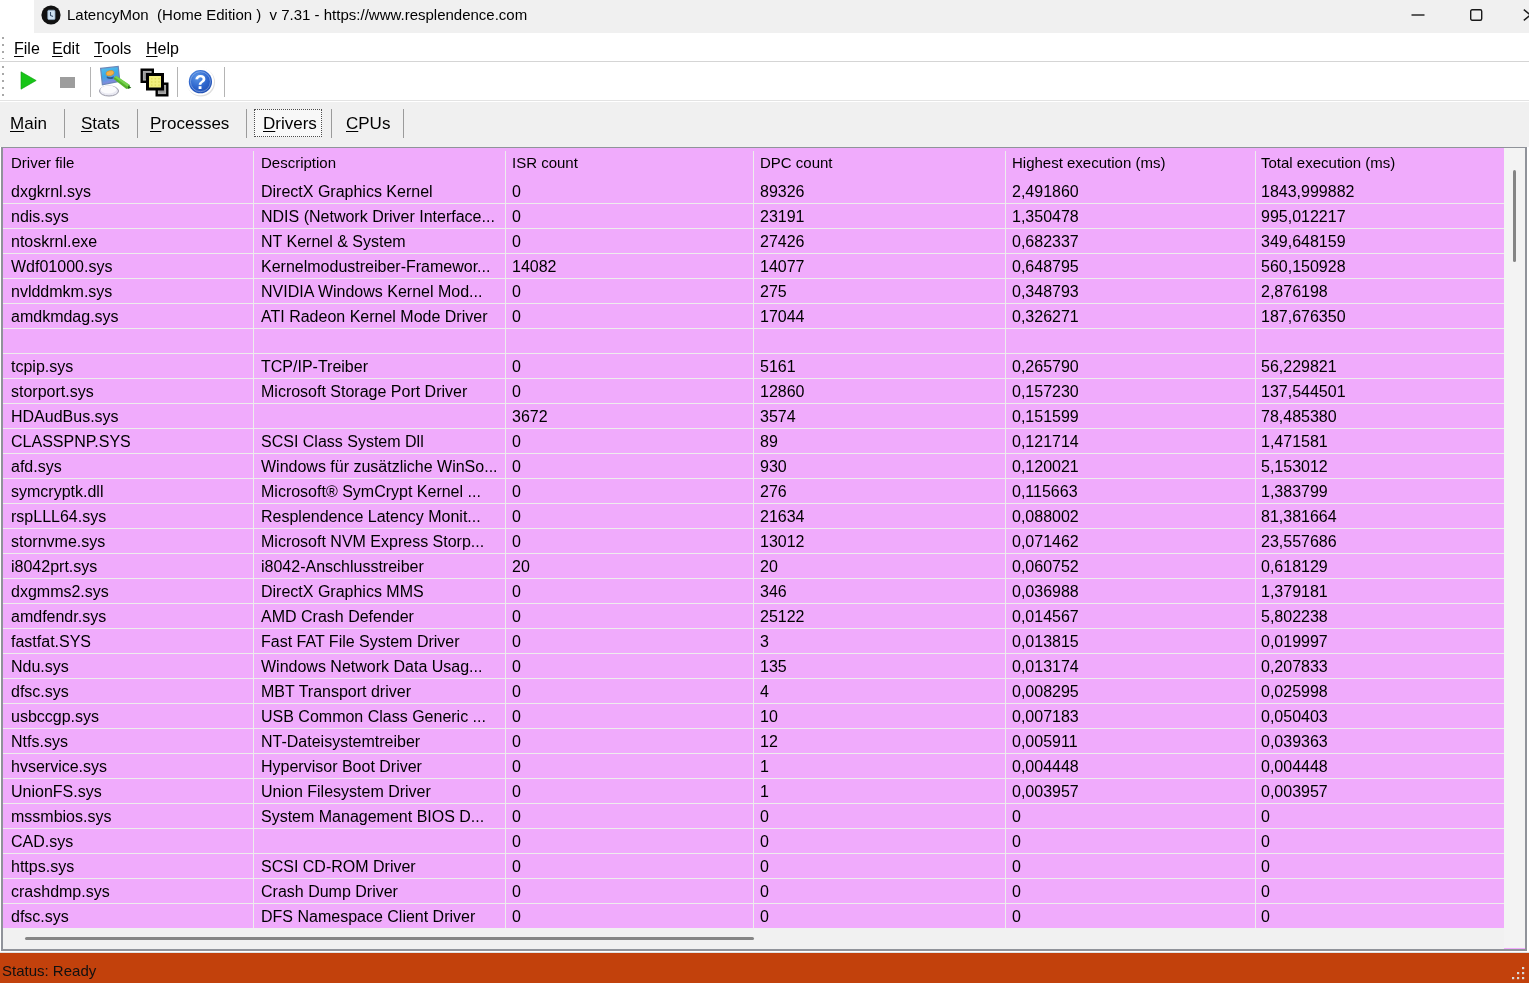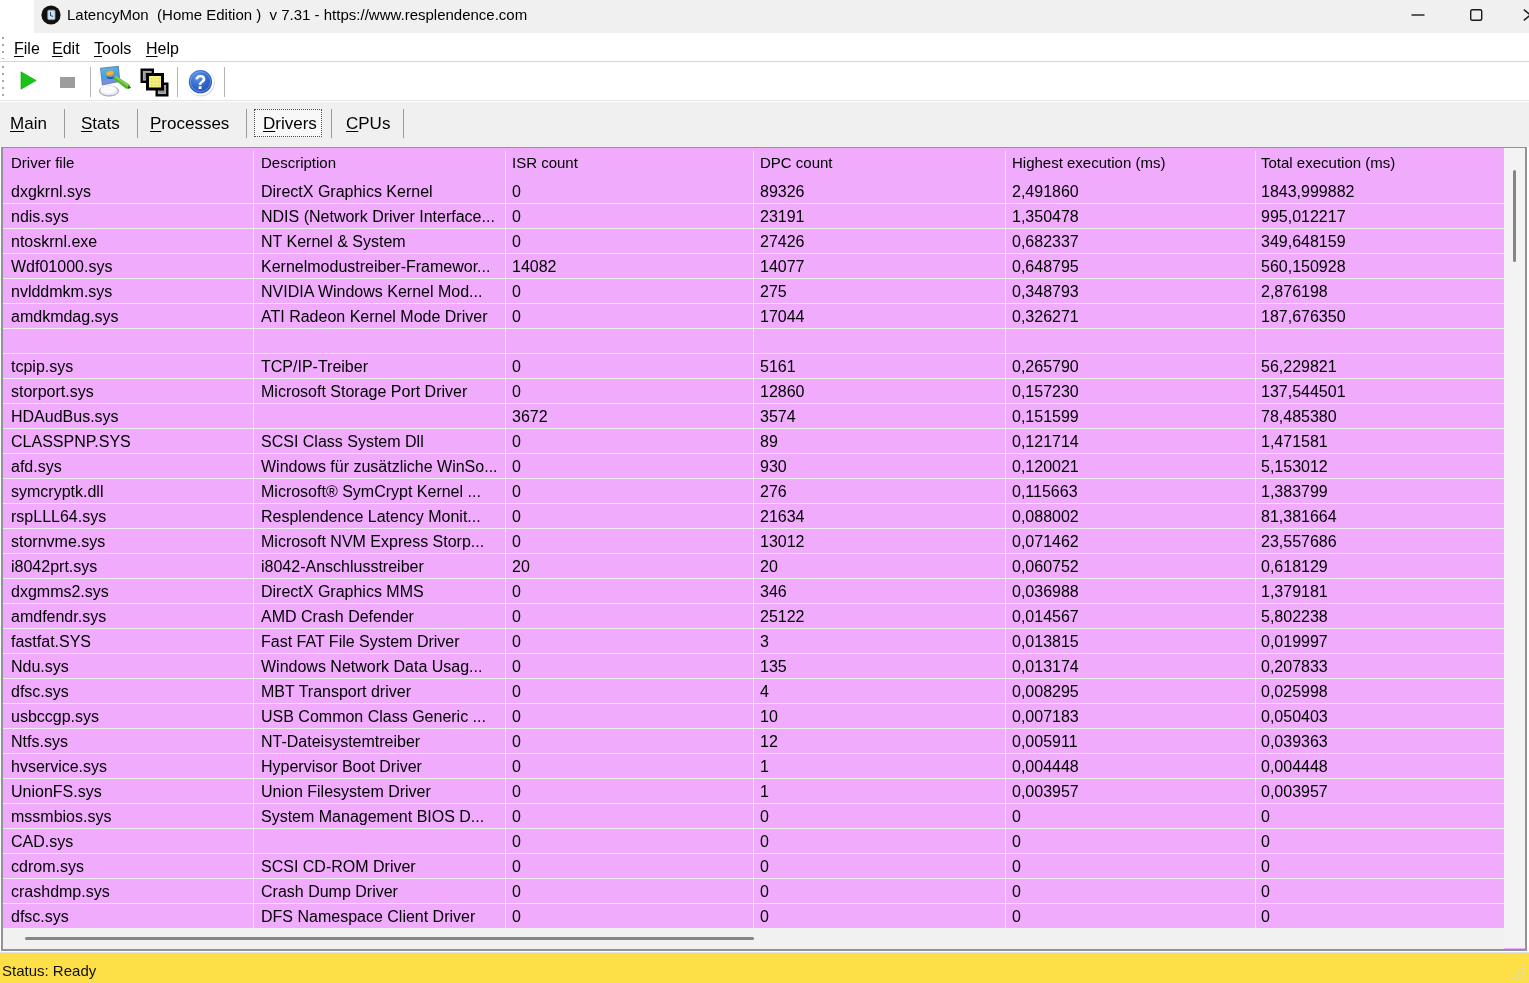--- a/index.html
+++ b/index.html
@@ -34,21 +34,21 @@
 .c3{left:509px;width:238px;}
 .c4{left:757px;width:242px;}
 .c5{left:1009px;width:240px;}
 .c6{left:1258px;width:240px;}
 
 #vtrack{position:absolute;right:0;top:0;width:21px;height:800px;background:#f3f3f3;}
 #vthumb{position:absolute;left:1510px;top:22px;width:3px;height:92px;background:#858585;border-radius:2px;}
 #htrack{position:absolute;left:0;top:780px;width:1501px;height:21px;background:#f1f1f1;}
 #hthumb{position:absolute;left:22px;top:789px;width:729px;height:3px;background:#858585;border-radius:2px;}
 
-#statusbar{position:absolute;left:0;top:952px;width:1529px;height:31px;background:#fde047;border-top:1px solid #e0e0e0;}
+#statusbar{position:absolute;left:0;top:952px;width:1529px;height:31px;background:#c2410c;border-top:1px solid #e0e0e0;}
 #statustext{position:absolute;left:2px;top:9px;font-size:15px;color:#111;}
 </style></head>
 <body>
 <div id="titlebar">
  <svg class="abs" style="left:7px;top:5px" width="20" height="20" viewBox="0 0 20 20">
    <circle cx="10" cy="10" r="9.6" fill="#111"></circle>
    <rect x="6.8" y="5.2" width="7.2" height="9.4" rx="1.1" fill="#cfe2f2" stroke="#8fa8c0" stroke-width="0.8"></rect>
    <path d="M9.5 7 L9.5 10.5 L12 11.5" stroke="#39506b" stroke-width="1.1" fill="none"></path>
  </svg>
  <div id="apptitle">LatencyMon  (Home Edition )  v 7.31 - https://www.resplendence.com</div>
@@ -388,21 +388,21 @@
       <span class="c6">0</span>
     </div>
 <div class="row" style="top:681px">
       <span class="c1">CAD.sys</span>
       <span class="c3">0</span>
       <span class="c4">0</span>
       <span class="c5">0</span>
       <span class="c6">0</span>
     </div>
 <div class="row" style="top:706px">
-      <span class="c1">cdrom.sys</span>
+      <span class="c1">https.sys</span>
       <span class="c2">SCSI CD-ROM Driver</span>
       <span class="c3">0</span>
       <span class="c4">0</span>
       <span class="c5">0</span>
       <span class="c6">0</span>
     </div>
 <div class="row" style="top:731px">
       <span class="c1">crashdmp.sys</span>
       <span class="c2">Crash Dump Driver</span>
       <span class="c3">0</span>

